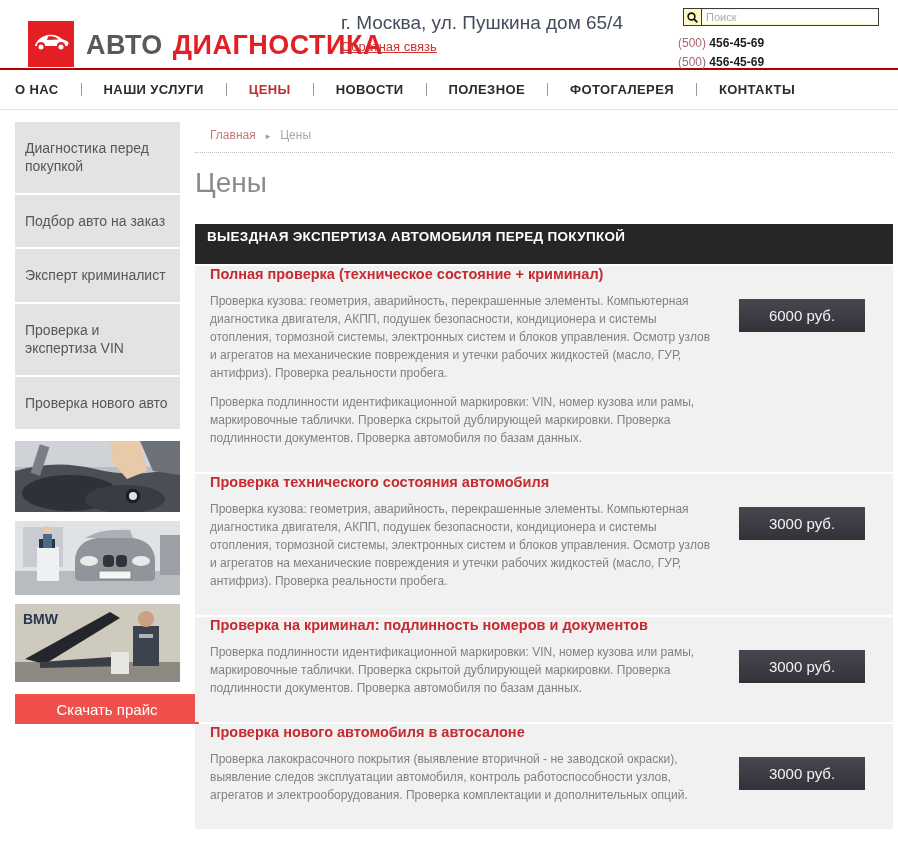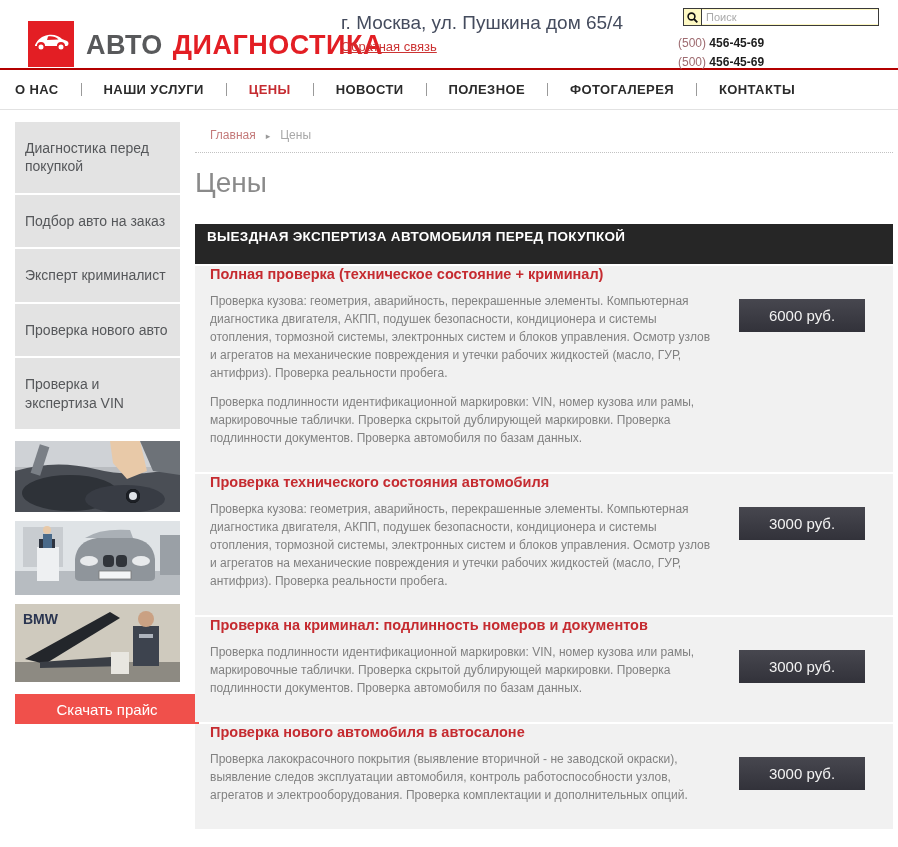--- a/index.html
+++ b/index.html
@@ -107,22 +107,22 @@
       <span class="nav-sep"></span>
     <span class="nav-item">КОНТАКТЫ</span>
   </div>
 
   <div class="cols">
 
     <div class="sidebar">
       <div class="smenu-item">Диагностика перед покупкой</div>
       <div class="smenu-item">Подбор авто на заказ</div>
       <div class="smenu-item">Эксперт криминалист</div>
+      <div class="smenu-item">Проверка и экспертиза VIN</div>
       <div class="smenu-item">Проверка нового авто</div>
-      <div class="smenu-item">Проверка и экспертиза VIN</div>
 
       <svg class="sphoto sphoto1" width="165" height="71" viewBox="0 0 165 71">
         <rect width="165" height="71" fill="#b9bcc0"></rect>
         <rect width="165" height="26" fill="#cfd2d6"></rect>
         <path d="M0 30 Q40 18 80 28 T165 26 V71 H0 Z" fill="#4a4e55"></path>
         <ellipse cx="55" cy="52" rx="48" ry="18" fill="#2e3238"></ellipse>
         <ellipse cx="110" cy="58" rx="40" ry="14" fill="#383c44"></ellipse>
         <circle cx="118" cy="55" r="7" fill="#1d2averify"></circle>
         <circle cx="118" cy="55" r="7" fill="#1d2026"></circle>
         <circle cx="118" cy="55" r="4" fill="#dfe3e8"></circle>

